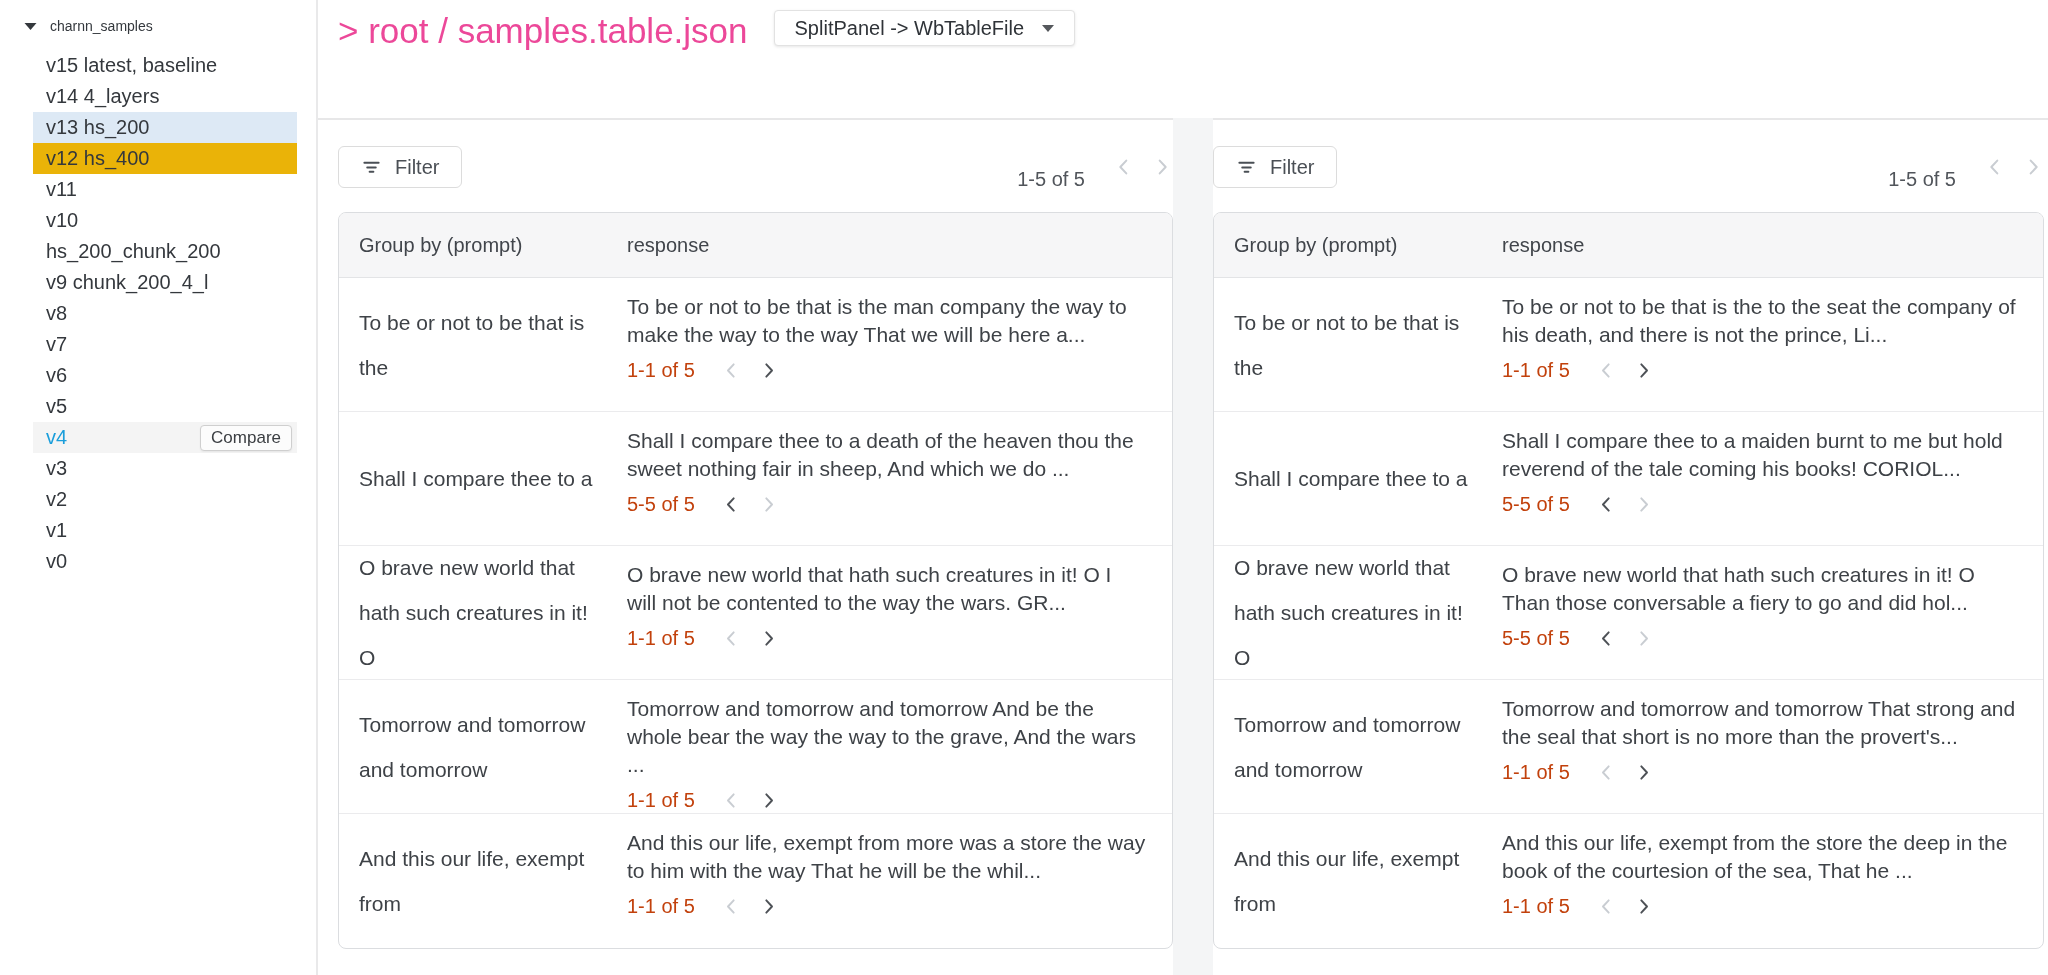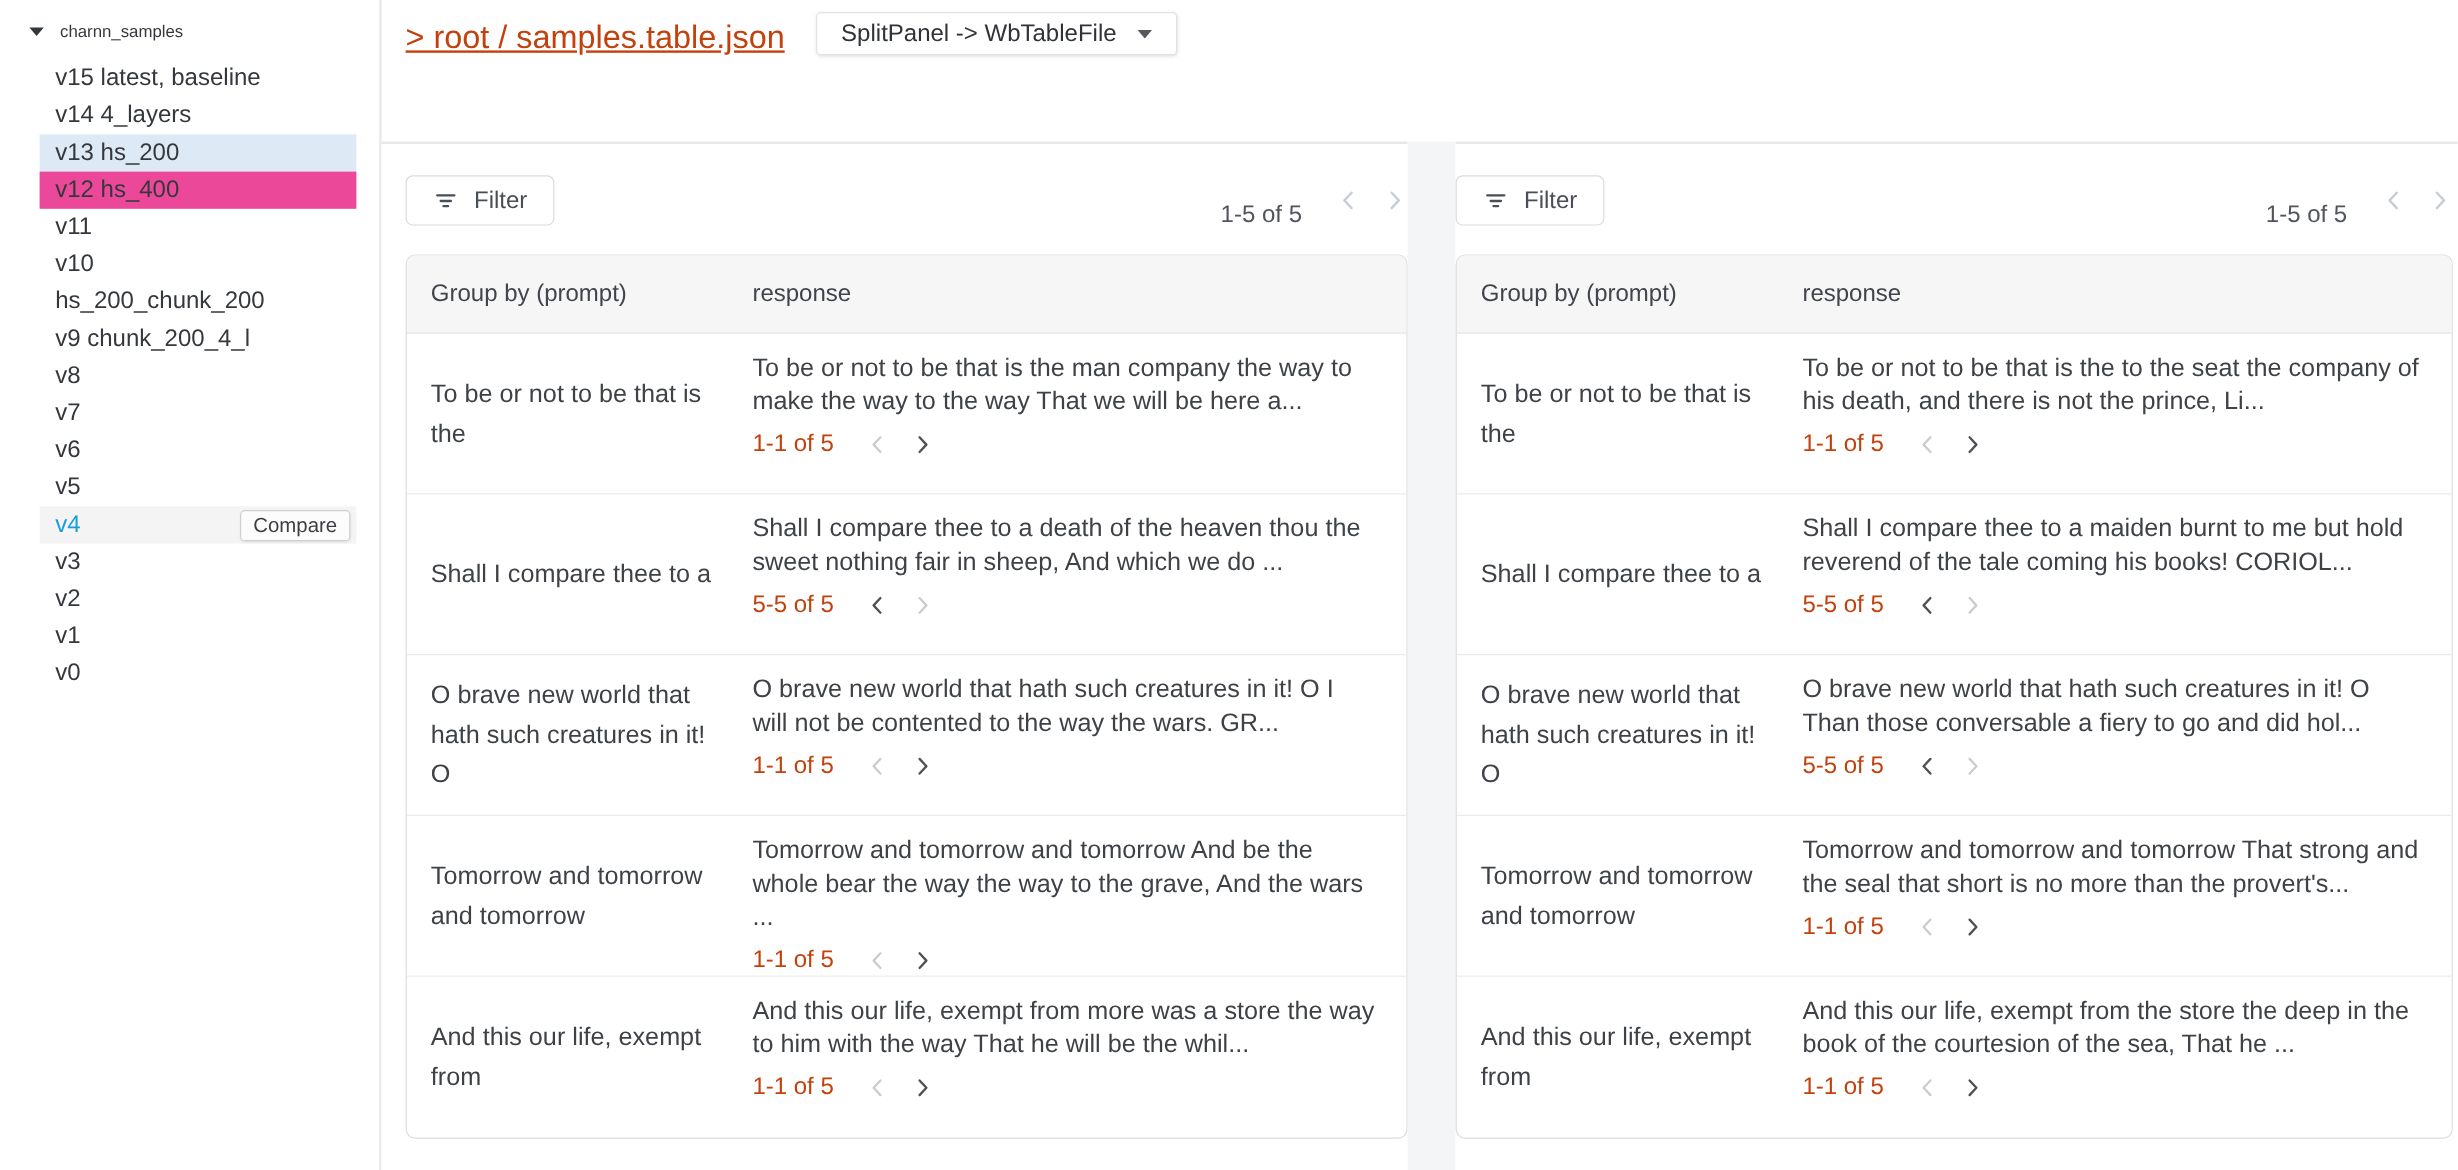--- a/index.html
+++ b/index.html
@@ -12,32 +12,32 @@
            padding-top:18px;background:#fff;}
   .sidebar-title-row{display:flex;align-items:center;gap:13px;padding-left:24px;
                      font-size:14px;color:#34383d;}
   .caret-icon{flex:none;display:block;}
   .version-list{list-style:none;margin:16px 0 0 0;padding:0;}
   .version-item{position:relative;margin-left:33px;width:264px;box-sizing:border-box;
                 padding:2px 0 3px 13px;font-size:20px;line-height:26px;color:#34383d;
                 cursor:pointer;}
   .version-label{display:inline-block;max-width:172px;vertical-align:top;}
   .version-item.hl-blue{background:#dde9f5;}
-  .version-item.hl-yellow{background:#ec4899;text-decoration:underline;}
+  .version-item.hl-yellow{background:#eab308;text-decoration:underline;}
   .version-item.selected{background:#f4f4f4;color:#1a9edb;}
   .compare-btn{position:absolute;right:5px;top:50%;transform:translateY(-50%);
                font-family:inherit;font-size:17px;color:#3b3e42;background:#fcfcfc;
                border:1px solid #cfcfcf;border-radius:4px;padding:2px 10px;cursor:pointer;
                box-shadow:0 1px 2px rgba(0,0,0,.06);}
 
   
   .main{flex:1;display:flex;flex-direction:column;min-width:0;}
   .main-header{height:118px;flex:none;box-sizing:border-box;display:flex;
                align-items:flex-start;gap:26px;padding:8px 0 0 20px;}
-  .breadcrumb{font-size:27px;line-height:46px;color:#c2410c;cursor:pointer;white-space:nowrap;text-decoration:underline;}
+  .breadcrumb{font-size:35px;line-height:46px;color:#ec4899;cursor:pointer;white-space:nowrap;}
   .panel-selector{height:36px;margin-top:2px;display:inline-flex;align-items:center;gap:18px;
                   padding:0 20px;background:#fff;border:1px solid #e2e2e2;border-radius:4px;
                   box-shadow:0 1px 3px rgba(0,0,0,.10);font-family:inherit;font-size:20px;
                   color:#2f3338;cursor:pointer;white-space:nowrap;}
   .caret-down{width:0;height:0;border-left:6px solid transparent;border-right:6px solid transparent;
               border-top:7px solid #55585c;}
 
   .panels{flex:1;display:flex;min-height:0;}
   .gutter{width:40px;flex:none;background:#f4f5f6;}
   .panel{border-top:2px solid #e7e7e8;box-sizing:border-box;background:#fff;min-width:0;}
@@ -59,21 +59,21 @@
 
   .table-card{margin-top:22px;border:1px solid #dbdde0;border-radius:8px;background:#fff;
               overflow:hidden;}
   .thead{display:flex;align-items:center;height:64px;background:#f6f6f7;
          border-bottom:1px solid #e3e4e6;font-size:20px;color:#41454b;}
   .col-prompt{width:245px;flex:none;padding-left:20px;margin-right:23px;}
   .col-response{flex:1;min-width:0;}
   .trow{display:flex;height:134px;box-sizing:border-box;border-bottom:1px solid #ebebed;}
   .trow:last-child{border-bottom:none;}
   .cell.prompt{width:245px;flex:none;padding-left:20px;margin-right:23px;display:flex;
-               align-items:center;font-size:21px;line-height:33px;}
+               align-items:center;font-size:21px;line-height:45px;}
   .cell.response{flex:1;min-width:0;box-sizing:border-box;padding:15px 26px 0 0;
                  font-size:21px;line-height:28px;}
   .cell-pager{display:flex;align-items:center;margin-top:7px;font-size:20px;color:#c2410c;}
   .cell-pager .pager-text{margin-right:26px;}
 </style>
 </head>
 <body>
 
 <div class="app">
 

